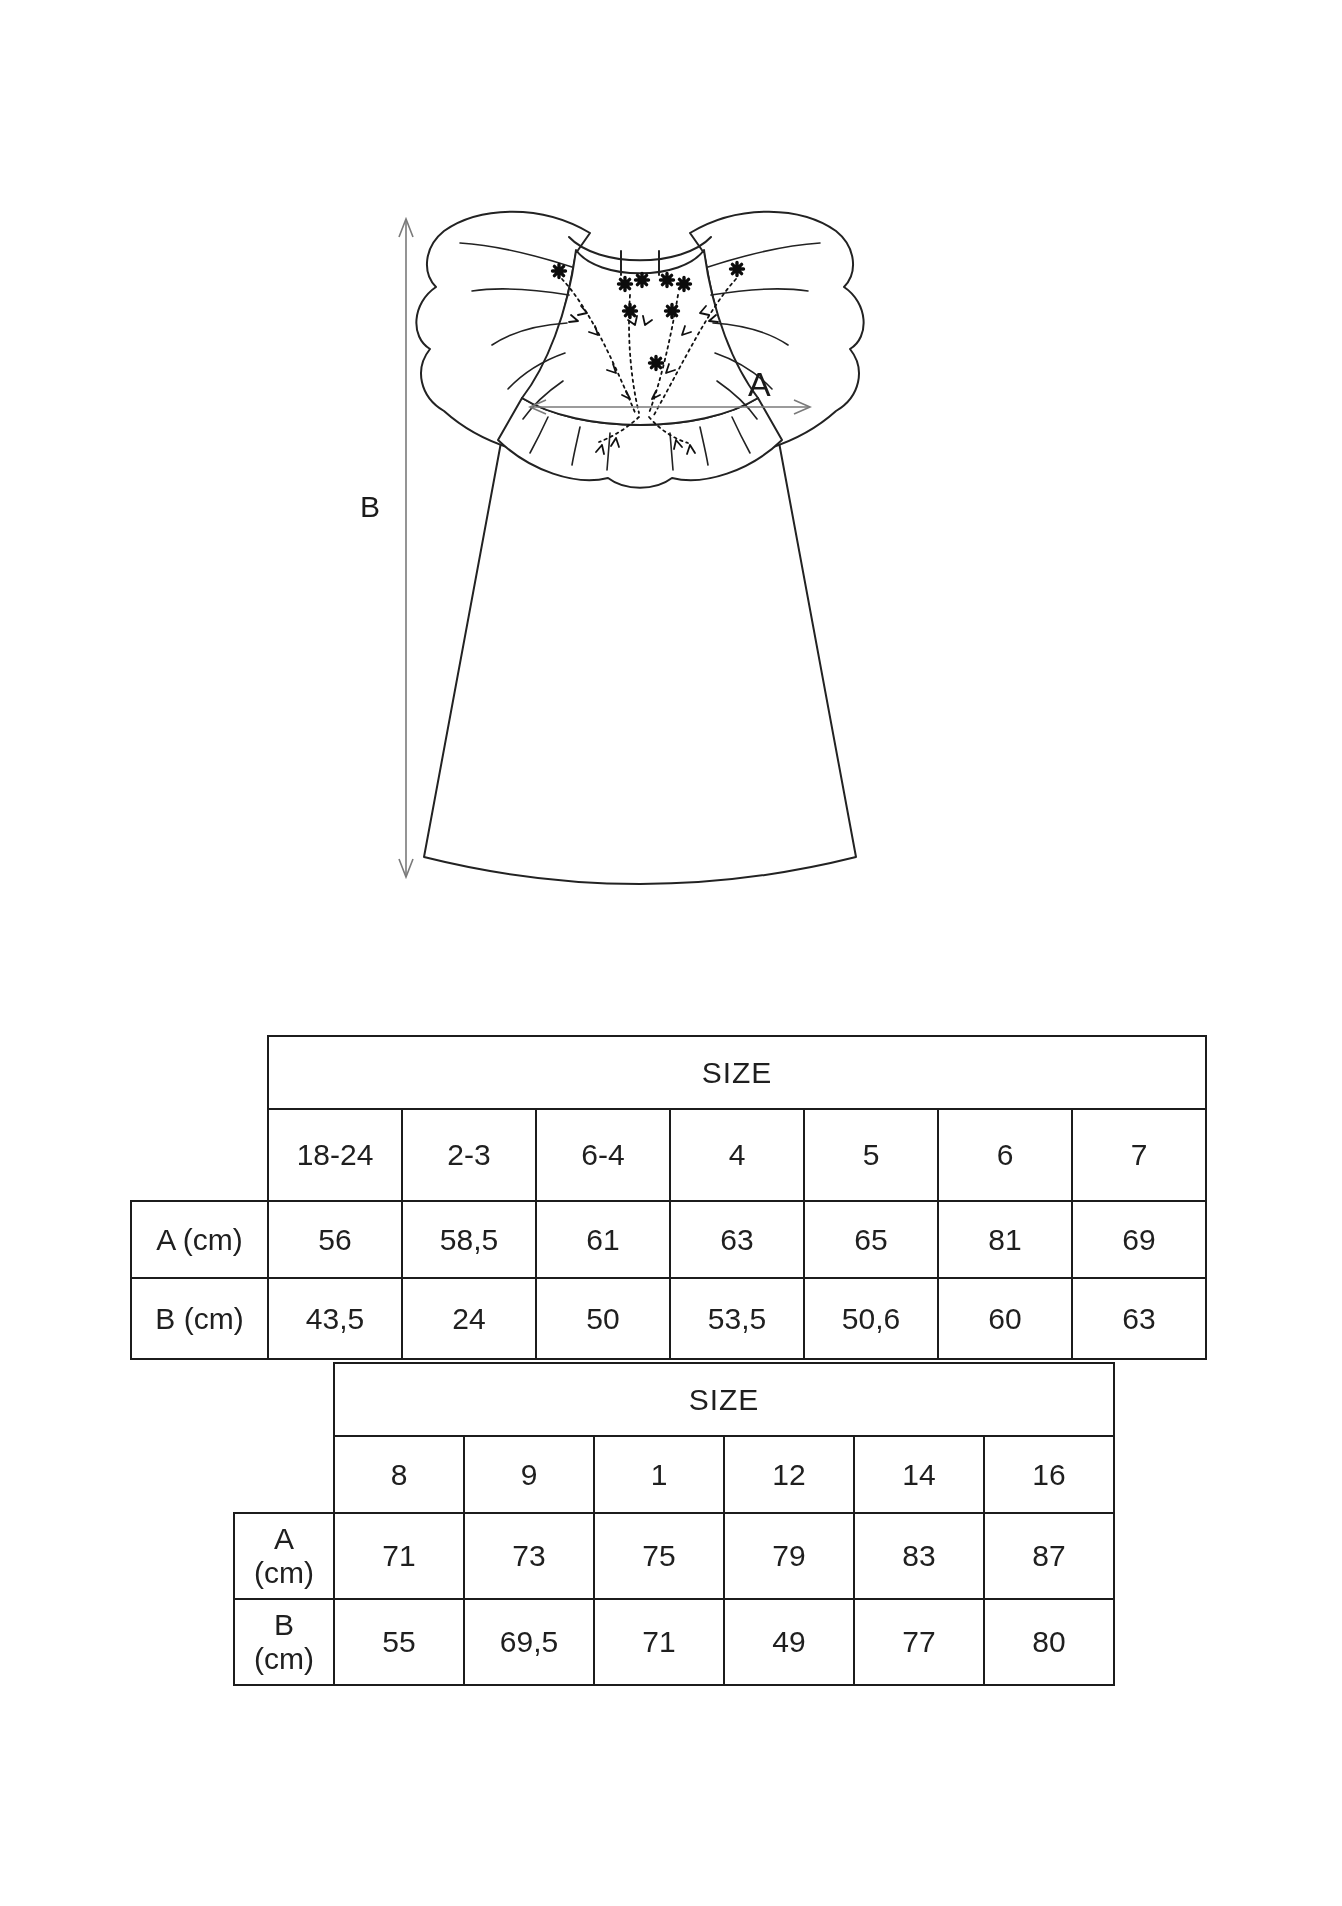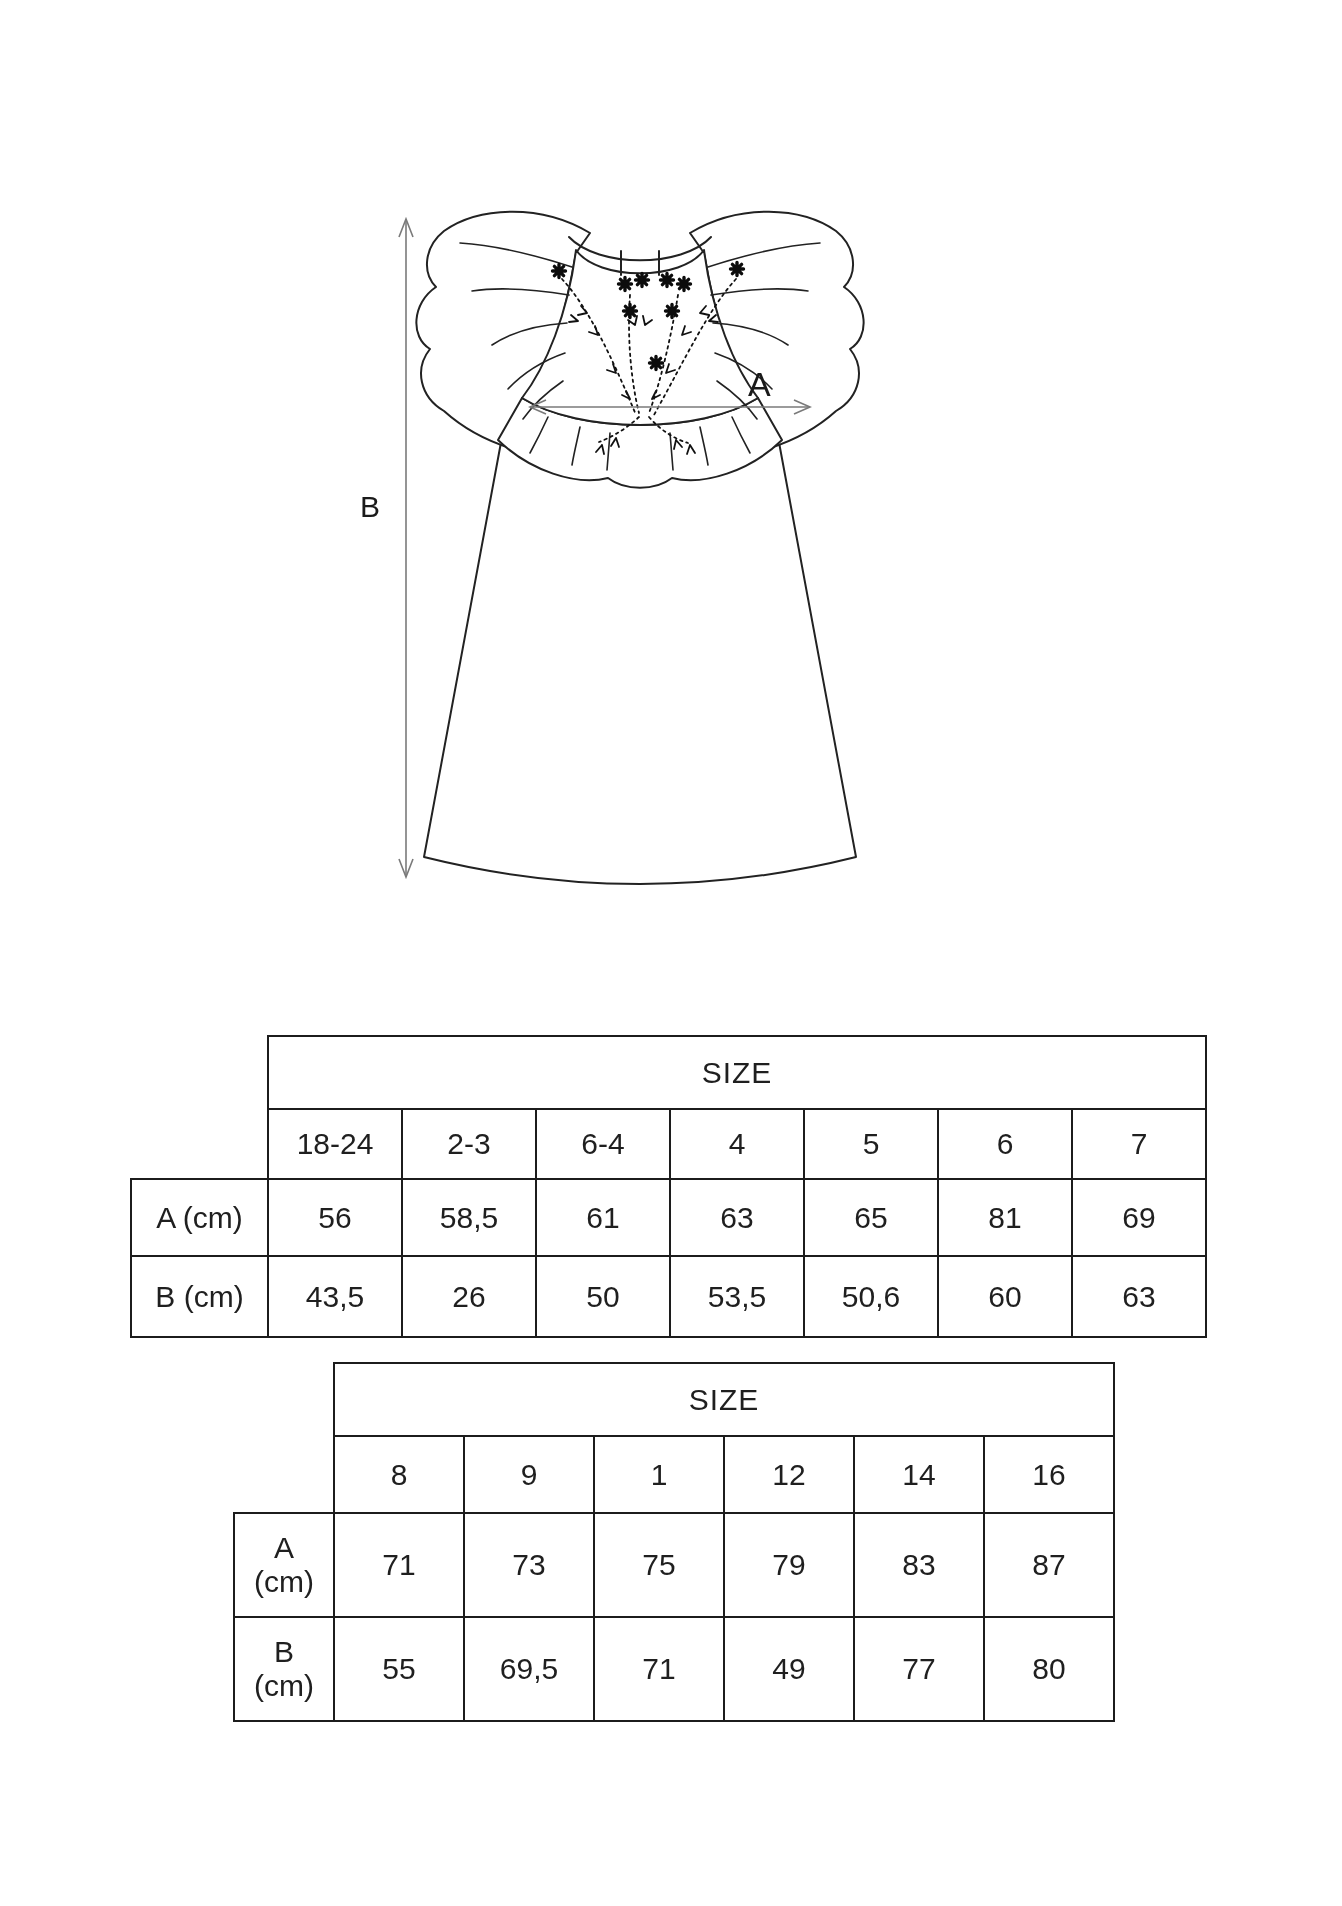--- a/index.html
+++ b/index.html
@@ -1,21 +1,21 @@
 <!DOCTYPE html>
 <html><head>
 <meta charset="utf-8">
 <style>
   html,body{margin:0;padding:0;background:#ffffff;}
   .canvas{position:relative;width:1342px;height:1906px;background:#ffffff;overflow:hidden;
           font-family:"Liberation Sans",sans-serif;color:#1a1a1a;}
   svg text{font-family:"Liberation Sans",sans-serif;}
   table.chart{position:absolute;border-collapse:collapse;table-layout:fixed;}
   table.chart td,table.chart th{border:2px solid #1c1c1c;text-align:center;vertical-align:middle;
-          font-size:30px;font-weight:400;padding:17px;color:#1f1f1f;background:#fff;}
+          font-size:30px;font-weight:400;padding:8px;color:#1f1f1f;background:#fff;}
   table.chart .nob{border:none;background:transparent;}
   .chart-top{left:130px;top:1035px;}
   .chart-bottom{left:233px;top:1362px;}
   .size-head{font-size:31px;letter-spacing:1px;}
 </style>
 </head>
 <body>
 
 <div class="canvas">
 
@@ -83,21 +83,21 @@
   <table class="chart chart-top">
     <colgroup>
         <col style="width:137px">
         <col span="7" style="width:134px">
       </colgroup>
     <tbody>
         <tr style="height:73px">
       <td class="nob"></td>
       <th colspan="7" class="size-head">SIZE</th>
     </tr>
-    <tr style="height:64px">
+    <tr style="height:92px">
       <td class="nob"></td>
       <td>18-24</td>
       <td>2-3</td>
       <td>6-4</td>
       <td>4</td>
       <td>5</td>
       <td>6</td>
       <td>7</td>
     </tr>
     <tr style="height:77px">
@@ -106,21 +106,21 @@
       <td>58,5</td>
       <td>61</td>
       <td>63</td>
       <td>65</td>
       <td>81</td>
       <td>69</td>
     </tr>
     <tr style="height:81px">
       <td>B (cm)</td>
       <td>43,5</td>
-      <td>26</td>
+      <td>24</td>
       <td>50</td>
       <td>53,5</td>
       <td>50,6</td>
       <td>60</td>
       <td>63</td>
     </tr>
   </tbody>
     </table>
 
   <table class="chart chart-bottom">

